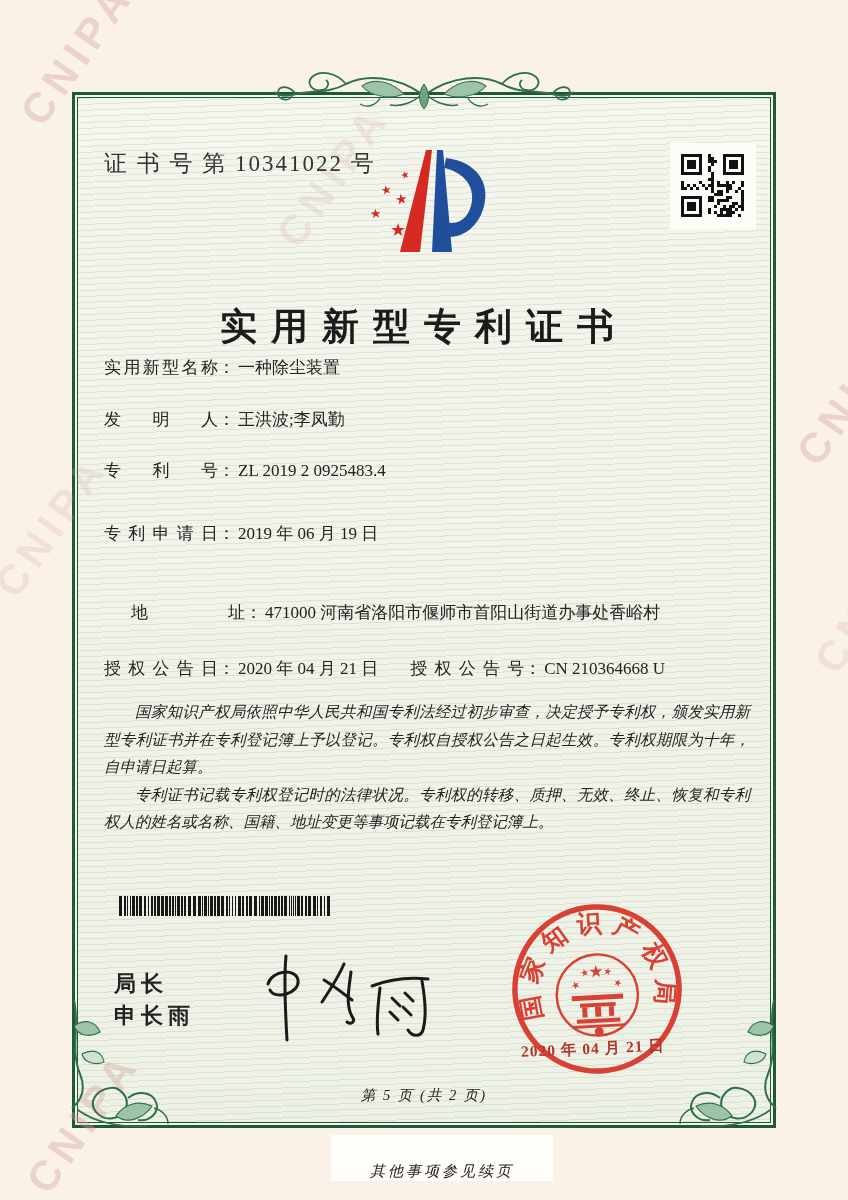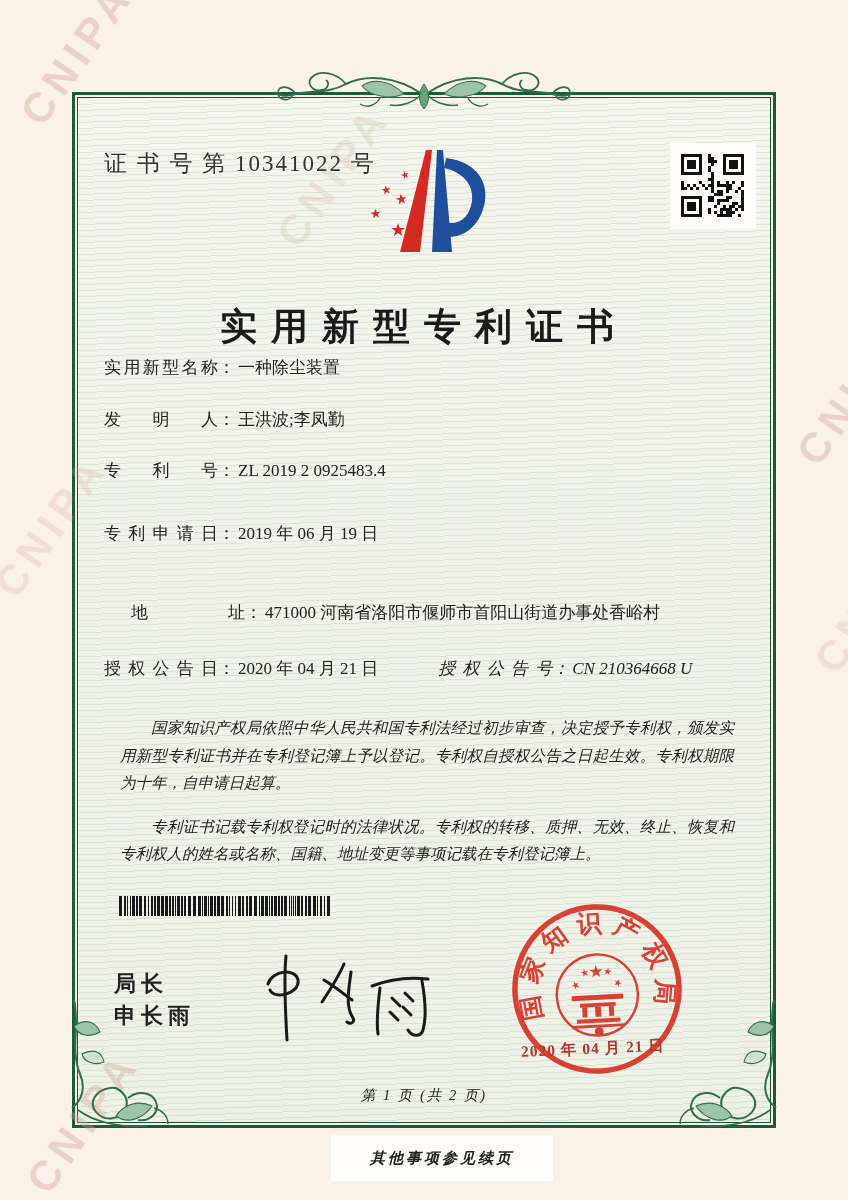--- a/index.html
+++ b/index.html
@@ -21,38 +21,38 @@
   .cert-no{position:absolute;left:104px;top:148px;font-size:23px;letter-spacing:2px;color:#333;}
   .logo{position:absolute;left:366px;top:146px;}
   .qr-wrap{position:absolute;left:670px;top:143px;width:86px;height:86px;background:#fdfcf8;}
   .qr-wrap svg{position:absolute;left:11px;top:11px;}
   .title{position:absolute;left:0;right:0;top:254px;text-align:center;font-size:37px;
          font-weight:700;letter-spacing:14px;color:#1b1b1b;margin-top:48px;}
   
   .row{position:absolute;left:104px;font-size:17px;white-space:nowrap;}
   .flabel{display:inline-block;width:114px;text-align:justify;text-align-last:justify;}
   .fval{margin-left:3px;}
-  .grant{margin-left:60px;font-style:italic;}
+  .grant{margin-left:32px;}
   
   .paras{position:absolute;left:104px;top:698px;width:646px;font-size:15.5px;line-height:1.78;
          text-align:justify;font-style:italic;}
-  .paras p{margin:16px;text-indent:2em;}
+  .paras p{margin:0;text-indent:2em;}
   
   .barcode{position:absolute;left:119px;top:896px;}
   .sig-title{position:absolute;left:114px;top:969px;font-size:22px;letter-spacing:5px;font-weight:600;}
   .sig-name{position:absolute;left:114px;top:1001px;font-size:22px;letter-spacing:5px;font-weight:600;}
   .autograph{position:absolute;left:252px;top:948px;z-index:3;}
   .seal{position:absolute;left:508px;top:900px;width:178px;height:178px;z-index:3;
         transform:rotate(-3deg);mix-blend-mode:multiply;opacity:.95;}
   .seal-date{position:absolute;left:521px;top:1038px;width:175px;z-index:4;color:#b5352a;
         font-size:15.5px;letter-spacing:1px;font-weight:600;transform:rotate(-2.5deg);}
   .page-info{position:absolute;left:0;right:0;top:1086px;text-align:center;font-size:14.5px;
         letter-spacing:2px;font-style:italic;}
   .note-box{position:absolute;left:331px;top:1135px;width:222px;height:46px;background:#fffdf9;
-        display:flex;align-items:center;justify-content:center;z-index:2;font-weight:bold;}
+        display:flex;align-items:flex-end;justify-content:center;z-index:2;}
   .note-box span{font-size:15px;font-style:italic;letter-spacing:3px;}
 </style>
 </head>
 <body>
 
 <div id="page">
 
   <span class="wm" style="left:-4px;top:30px;">CNIPA</span>
   <span class="wm faint" style="left:252px;top:152px;">CNIPA</span>
   <span class="wm" style="left:772px;top:370px;">CNIPA</span>
@@ -362,19 +362,19 @@
           <rect x="87" y="108" width="6" height="10"></rect>
           <rect x="101" y="108" width="5" height="10"></rect>
           <rect x="68" y="120" width="44" height="4"></rect>
           <rect x="63" y="126" width="54" height="3"></rect>
           <circle cx="90" cy="133" r="4.5"></circle>
         </g>
       </g>
     </svg>
     <div class="seal-date">2020 年 04 月 21 日</div>
 
-    <div class="page-info">第 1 页 (共 2 页)</div>
+    <div class="page-info">第 5 页 (共 2 页)</div>
   </div>
 
   <div class="note-box">
     <span>其他事项参见续页</span>
   </div>
 </div>
 
 </body></html>

